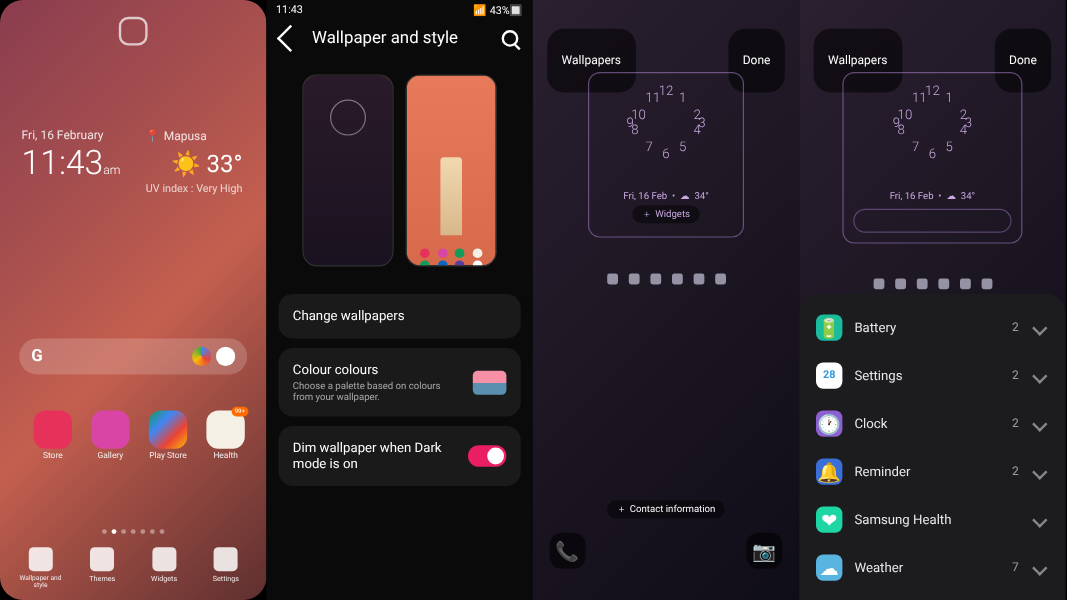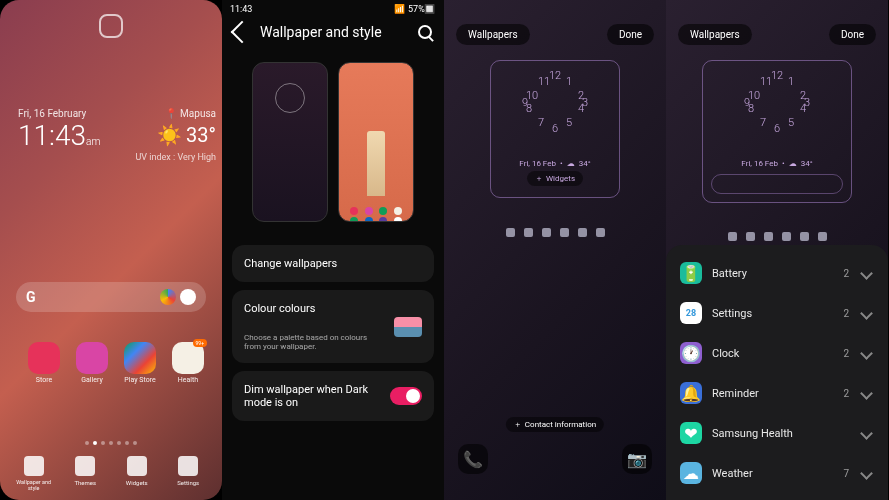--- a/index.html
+++ b/index.html
@@ -6,21 +6,21 @@
 body { font-family: -apple-system, BlinkMacSystemFont, 'Segoe UI', Roboto, sans-serif; background: #000; width: 889px; height: 500px; overflow: hidden; display: flex; }
 .pane { height: 500px; position: relative; overflow: hidden; }
 
 
 .p1 { width: 222px; background: linear-gradient(135deg, #8a3d4f 0%, #a54e4e 30%, #c45f4f 55%, #5d2f2f 100%); color: #fff; border-radius: 19px; }
 .p1-home { position: absolute; top: 14px; left: 50%; transform: translateX(-50%); width: 24px; height: 24px; border: 2px solid rgba(255,255,255,0.7); border-radius: 8px; }
 .p1-clock { position: absolute; top: 108px; left: 18px; }
 .p1-date { font-size: 10px; opacity: 0.85; }
 .p1-time { font-size: 28px; font-weight: 300; }
 .p1-time small { font-size: 10px; text-align: center; }
-.p1-weather { position: absolute; top: 108px; right: 6px; text-align: right; font-size: 10px; }
+.p1-weather { position: absolute; top: 108px; right: 20px; text-align: left; font-size: 10px; }
 .p1-loc { display: block; opacity: 0.85; }
 .p1-temp { font-size: 20px; display: flex; align-items: center; justify-content: flex-end; gap: 4px; margin: 4px 0; }
 .p1-uv { font-size: 9px; opacity: 0.75; }
 .p1-search { position: absolute; top: 282px; left: 16px; right: 16px; height: 30px; background: rgba(255,255,255,0.18); border-radius: 20px; display: flex; align-items: center; padding: 0 10px; }
 .p1-g { font-weight: bold; font-size: 14px; }
 .p1-search .sp { flex: 1; }
 .p1-mic, .p1-lens { width: 16px; height: 16px; margin-left: 4px; border-radius: 50%; }
 .p1-apps { position: absolute; top: 342px; left: 28px; display: flex; gap: 16px; }
 .app { width: 32px; text-align: center; }
 .app-ic { width: 32px; height: 32px; border-radius: 10px; margin-bottom: 2px; }
@@ -45,30 +45,30 @@
 .p2-prev { position: absolute; top: 62px; left: 50%; transform: translateX(-50%); display: flex; gap: 10px; }
 .prev-ph { width: 76px; height: 160px; border-radius: 12px; border: 1px solid #333; background: linear-gradient(180deg, #2a1a2a, #1a1220); position: relative; overflow: hidden; }
 .prev-ph.light { background: linear-gradient(180deg, #e67a5a, #d66a4a); }
 .prev-ph .prev-clock { position: absolute; top: 20px; left: 50%; transform: translateX(-50%); width: 30px; height: 30px; border: 1px solid rgba(255,255,255,0.4); border-radius: 50%; }
 .prev-ph.light .tower { position: absolute; bottom: 25px; left: 50%; transform: translateX(-50%); width: 18px; height: 65px; background: linear-gradient(#f0d8b0, #d8b88a); border-radius: 3px 3px 0 0; }
 .prev-ph .prev-dock { position: absolute; bottom: 6px; left: 8px; right: 8px; display: flex; justify-content: space-around; }
 .prev-ph .prev-dock span { width: 8px; height: 8px; border-radius: 50%; }
 .p2-opts { position: absolute; top: 245px; left: 10px; right: 10px; }
 .opt { background: #1a1a1a; border-radius: 12px; padding: 12px; margin-bottom: 8px; display: flex; align-items: center; gap: 8px; }
 .opt-title { font-size: 11px; }
-.opt-sub { font-size: 8px; opacity: 0.6; margin-top: 18px; }
+.opt-sub { font-size: 8px; opacity: 0.6; margin-top: 2px; }
 .opt .grow { flex: 1; }
 .pal-sw { width: 28px; height: 20px; border-radius: 4px; background: linear-gradient(180deg, #f78fa7 50%, #5a8fb0 50%); }
 .toggle { width: 32px; height: 18px; background: #e91e63; border-radius: 10px; position: relative; }
 .toggle::after { content:''; position: absolute; right: 2px; top: 2px; width: 14px; height: 14px; background: #fff; border-radius: 50%; }
 
 
 .p3, .p4 { width: 222px; background: linear-gradient(135deg, #2a2030, #1a1420 60%, #0f0d18); color: #fff; position: relative; }
 .p3-top { position: absolute; top: 24px; left: 0; right: 0; display: flex; justify-content: space-between; padding: 0 12px; }
-.pill { background: rgba(0,0,0,0.55); padding: 5px 12px; border-radius: 14px; font-size: 10px; }
+.pill { background: rgba(0,0,0,0.55); padding: 21px 12px; border-radius: 14px; font-size: 10px; }
 .p3-card { position: absolute; top: 60px; left: 50%; transform: translateX(-50%); width: 130px; border: 1px solid rgba(180,140,220,0.5); border-radius: 10px; padding: 8px; }
 .analog { width: 66px; height: 66px; margin: 0 auto 24px; position: relative; }
 .analog .num { position: absolute; font-size: 11px; color: #c8a8e0; font-weight: 300; }
 .analog .n12 { top: 0; left: 50%; transform: translateX(-50%); }
 .analog .n3 { right: 0; top: 50%; transform: translateY(-50%); }
 .analog .n6 { bottom: 0; left: 50%; transform: translateX(-50%); }
 .analog .n9 { left: 0; top: 50%; transform: translateY(-50%); }
 .analog .n1 { top: 6px; right: 16px; }
 .analog .n2 { top: 20px; right: 4px; }
 .analog .n4 { bottom: 20px; right: 4px; }
@@ -160,21 +160,21 @@
     <div class="nav-it">
         <div class="nav-ic"></div>
         <div class="nav-lbl">Settings</div>
       </div>
   </div>
 </div>
 
 <div class="pane p2">
   <div class="p2-status">
     <span>11:43</span>
-    <span>📶 <span>57%</span>🔲</span>
+    <span>📶 <span>43%</span>🔲</span>
   </div>
   <div class="p2-head">
     <div class="p2-back"></div>
     <span class="p2-title">Wallpaper and style</span>
     <div class="p2-search"></div>
   </div>
   <div class="p2-prev">
     <div class="prev-ph">
       <div class="prev-clock"></div>
     </div>

